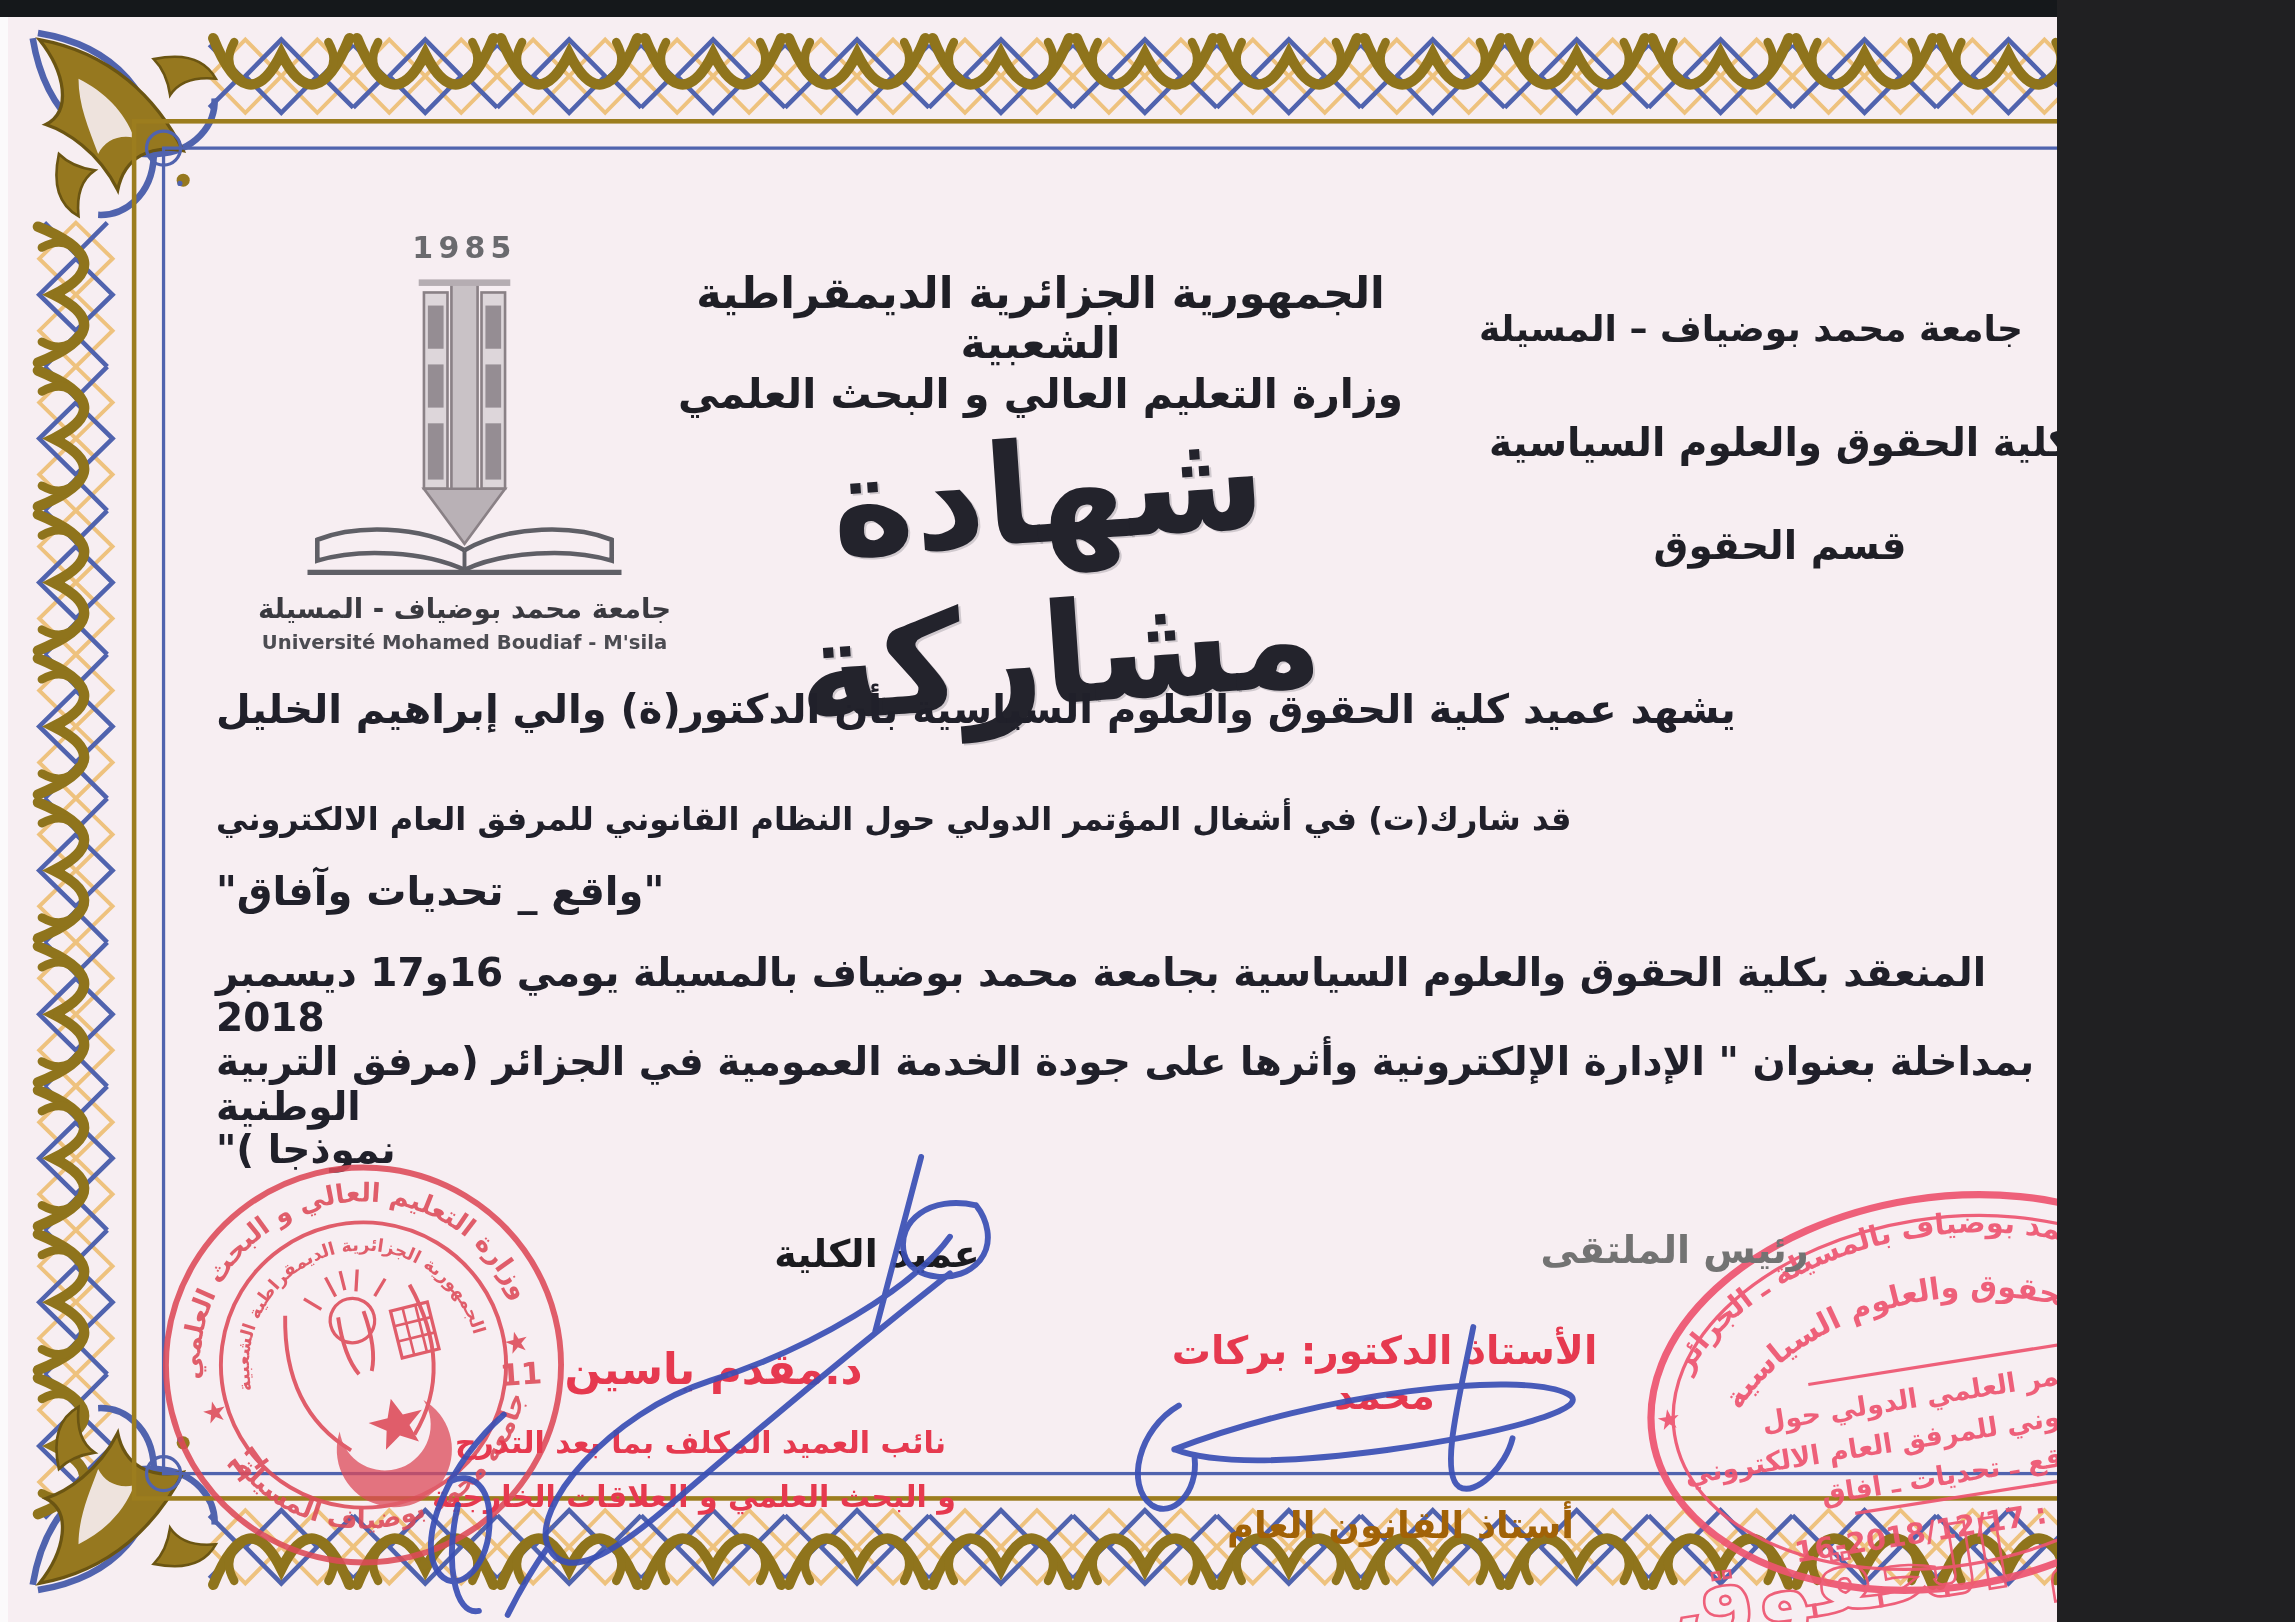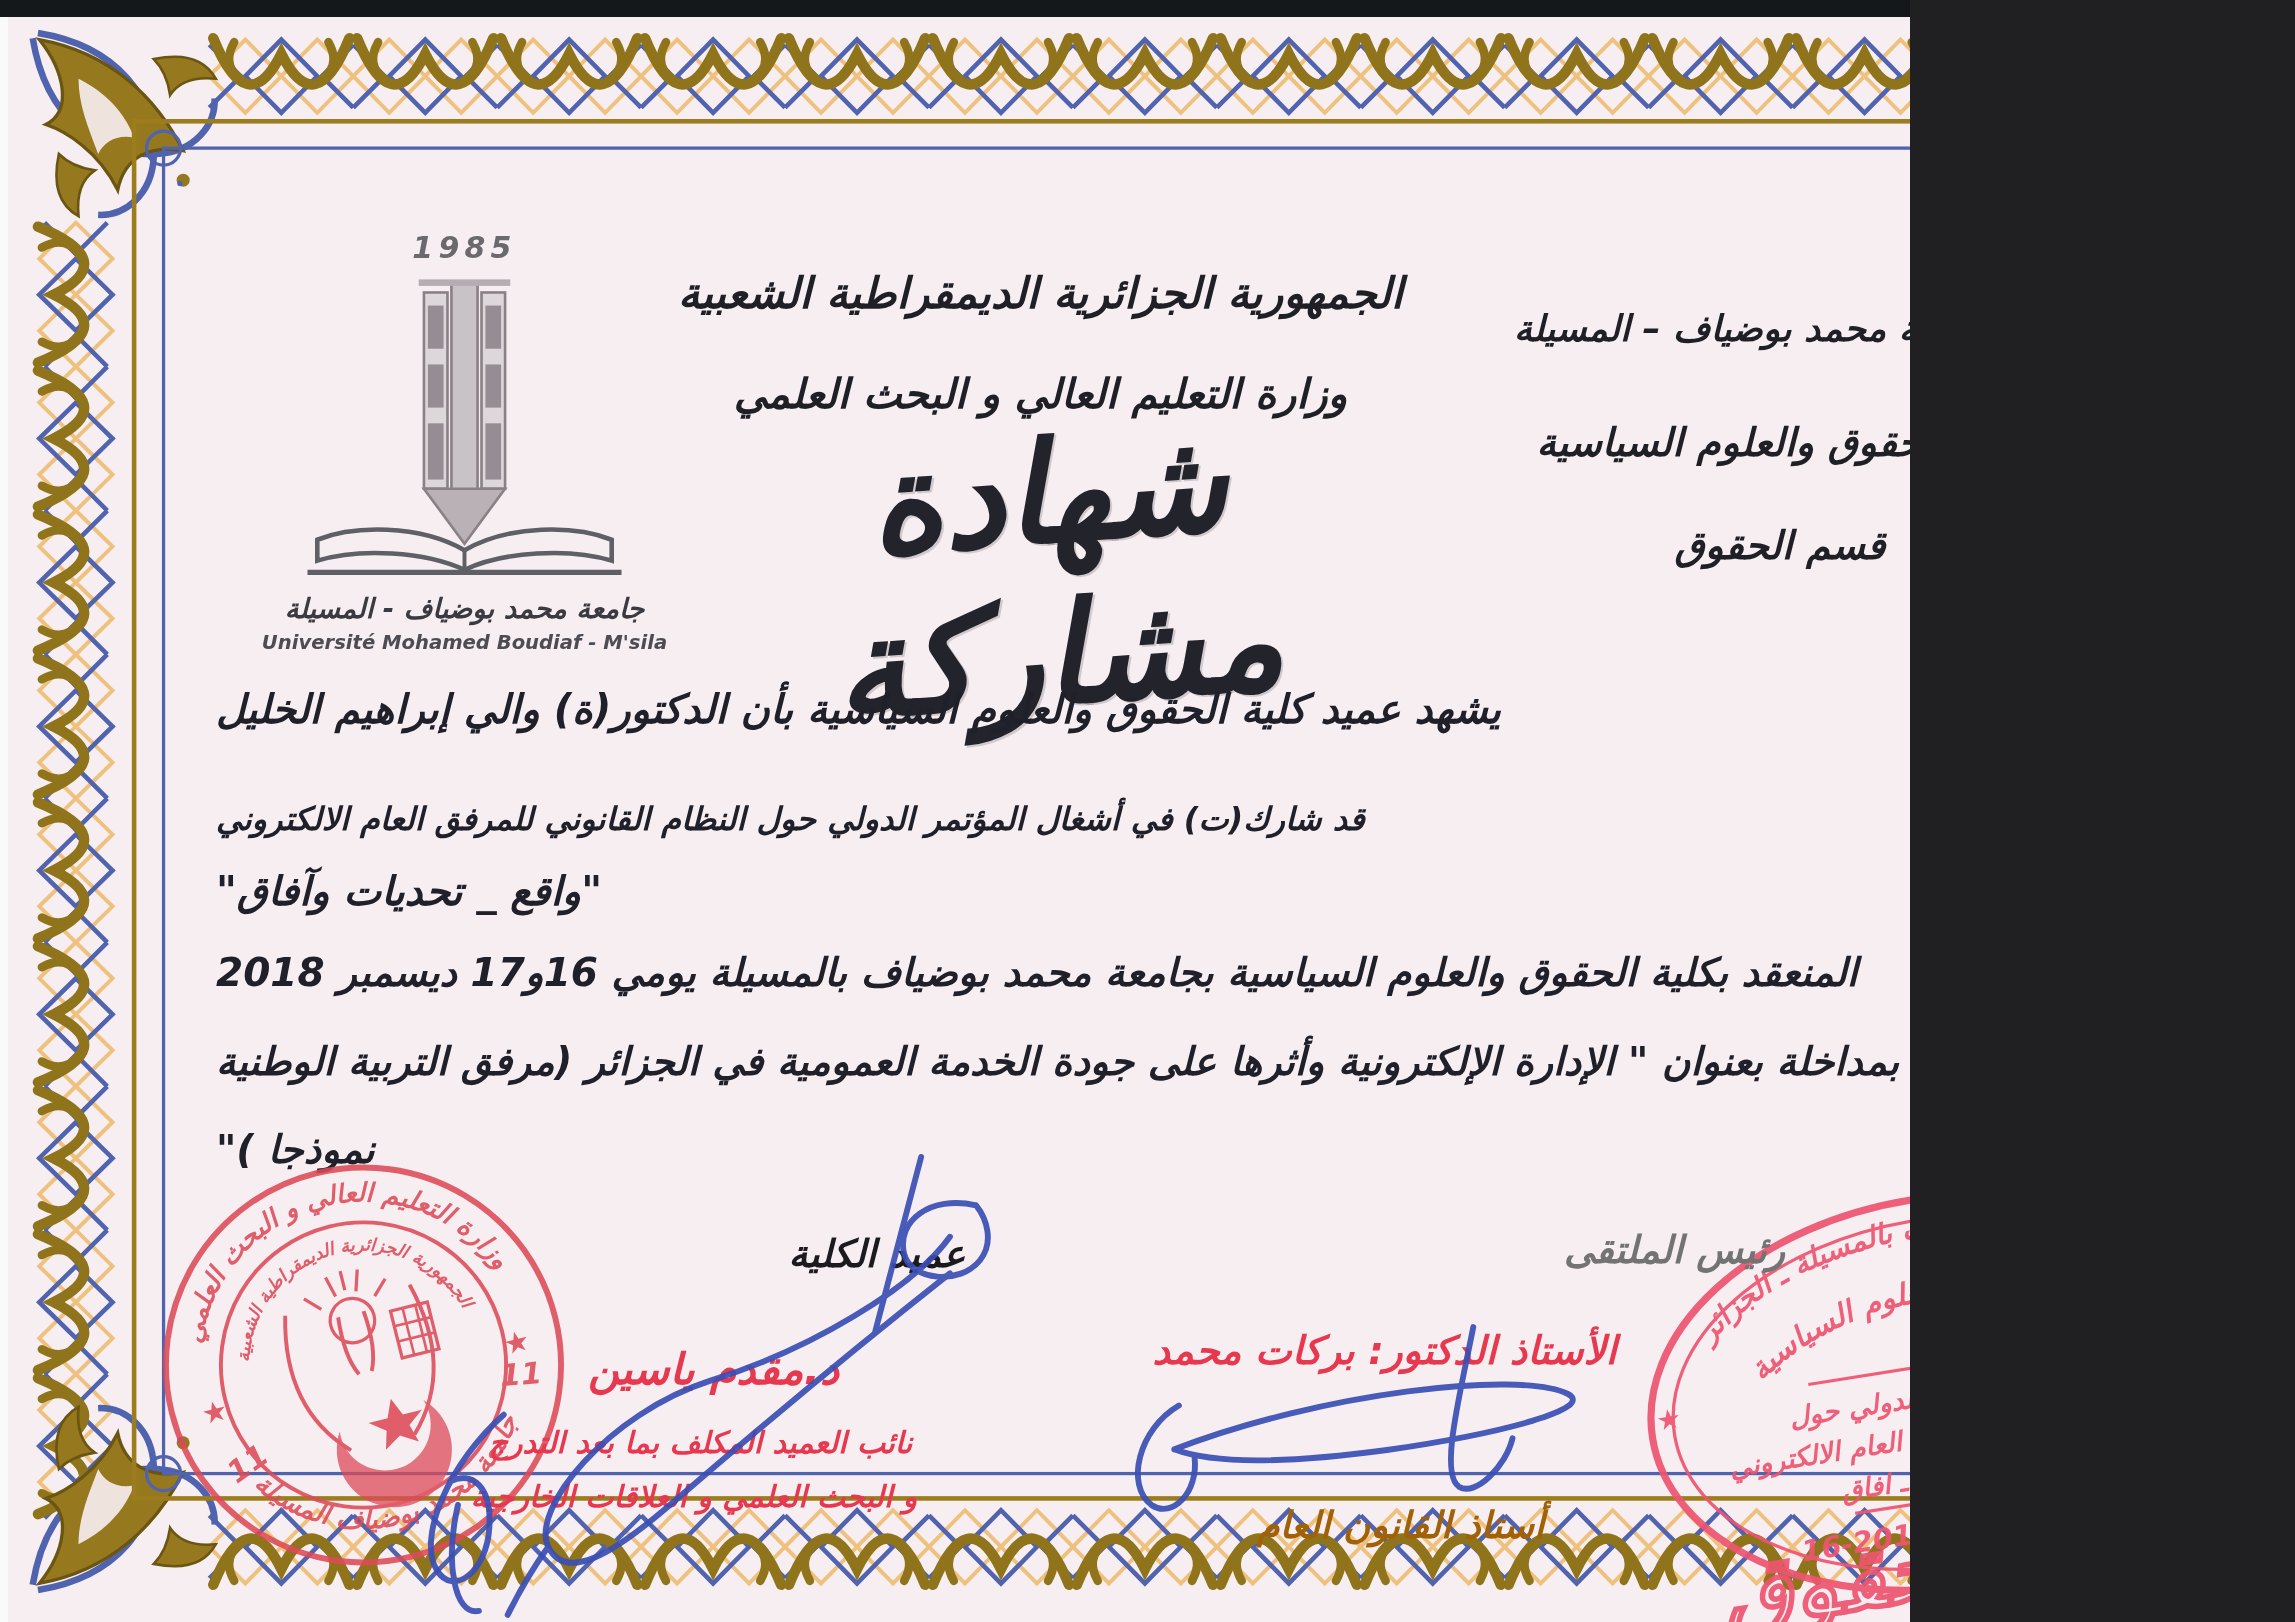--- a/index.html
+++ b/index.html
@@ -1,20 +1,19 @@
 <!DOCTYPE html>
 <html lang="ar" style="font-size:10.5px"><head>
 <meta charset="utf-8">
 <style>
   html,body{margin:0;padding:0;background:#202022;}
   .page{
-    position:relative;width:1910px;height:1623px;overflow:hidden;
+    position:relative;width:2057px;height:1623px;overflow:hidden;
     background:#f7eef2;
     font-family:"DejaVu Sans",sans-serif;
-    font-style:italic;
   }
   .abs{position:absolute;}
   .scan-top{top:0;left:0;width:2295px;height:17px;background:#15181b;z-index:9;}
   .scan-left{top:0;left:0;width:7.9px;height:1623px;background:#fbfafb;z-index:8;}
   .border-svg{inset:0;z-index:1;}
   .sig-svg{inset:0;z-index:5;pointer-events:none;}
   svg text{font-family:"DejaVu Sans",sans-serif;}
 
   
   .logo{left:255px;top:230px;width:419px;text-align:center;color:#4a4a4a;z-index:2;}

